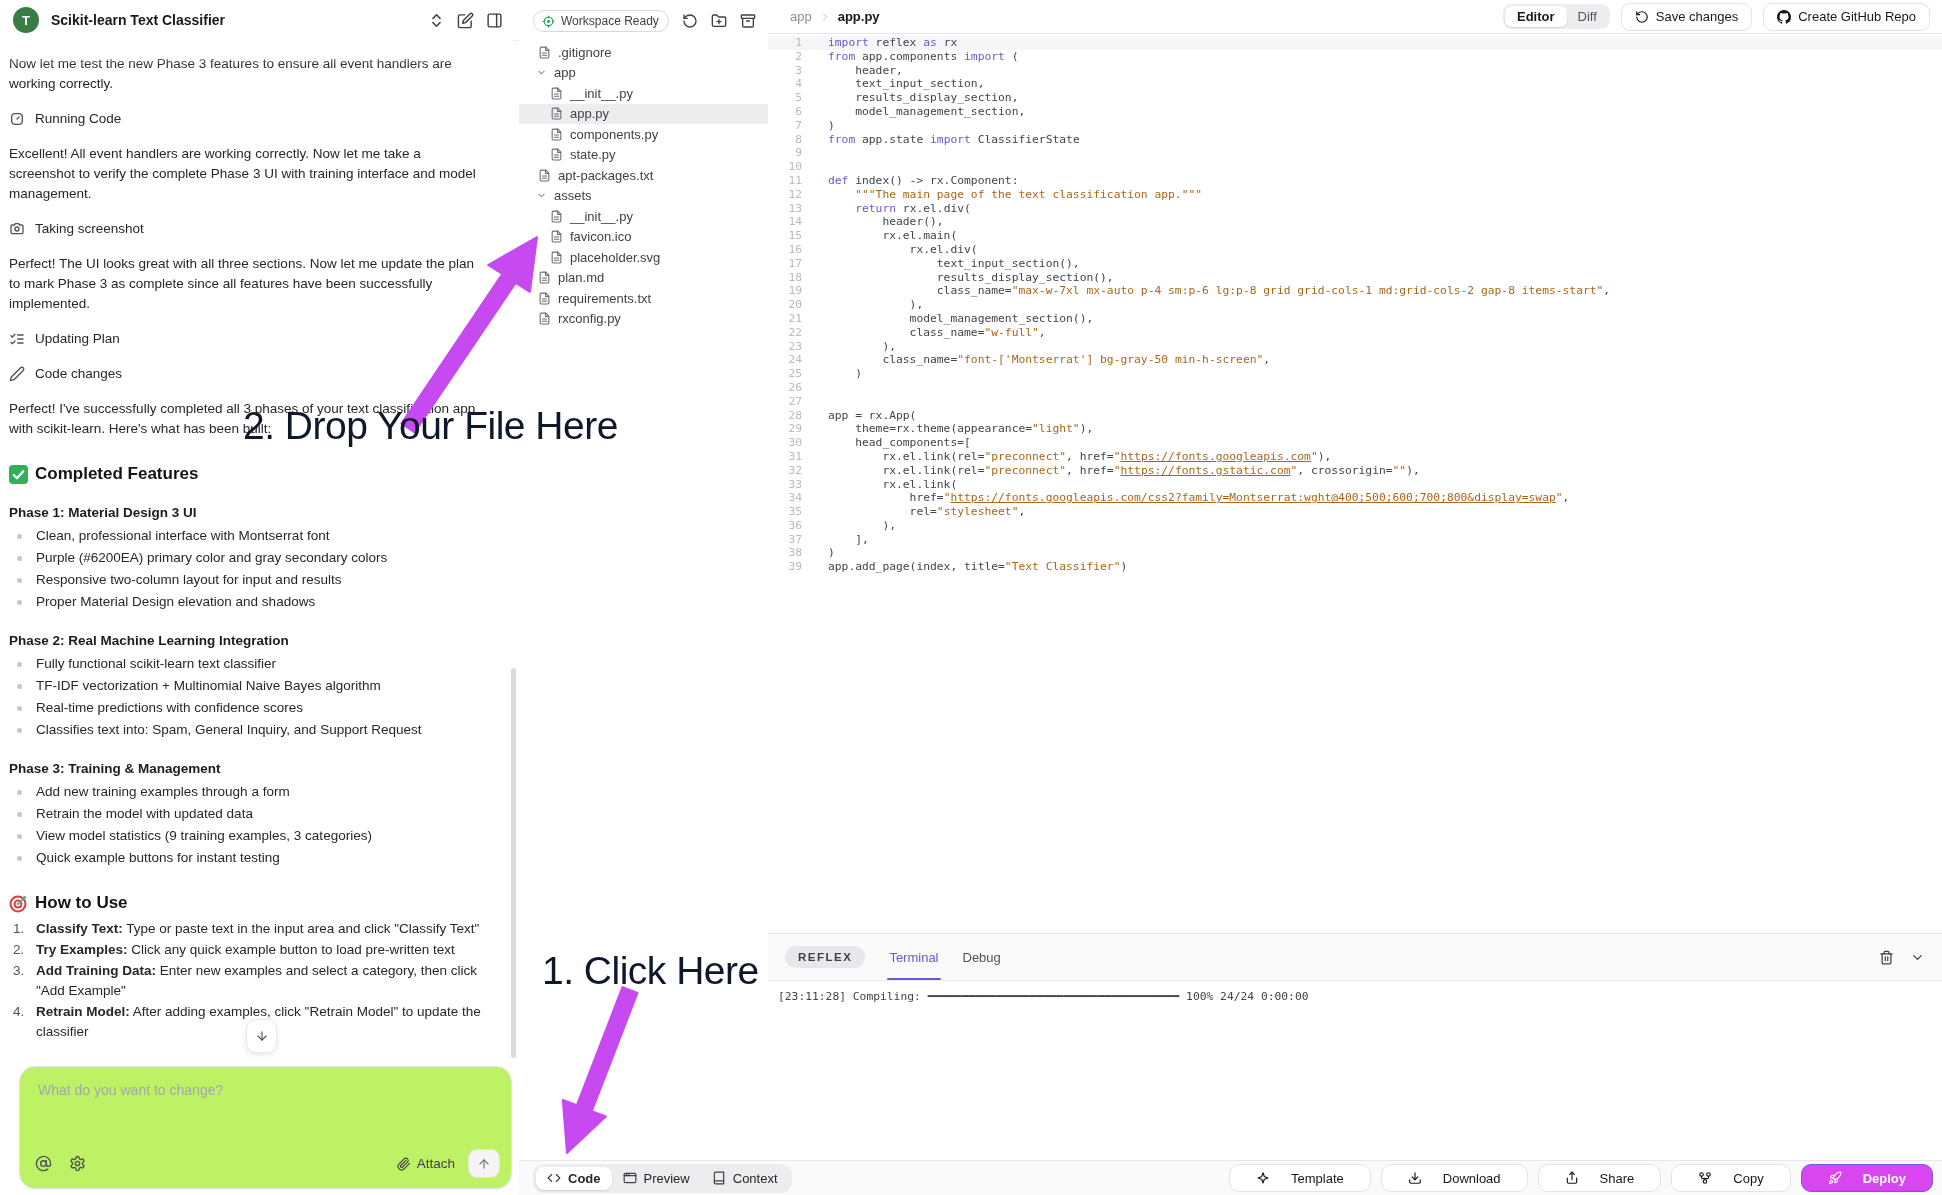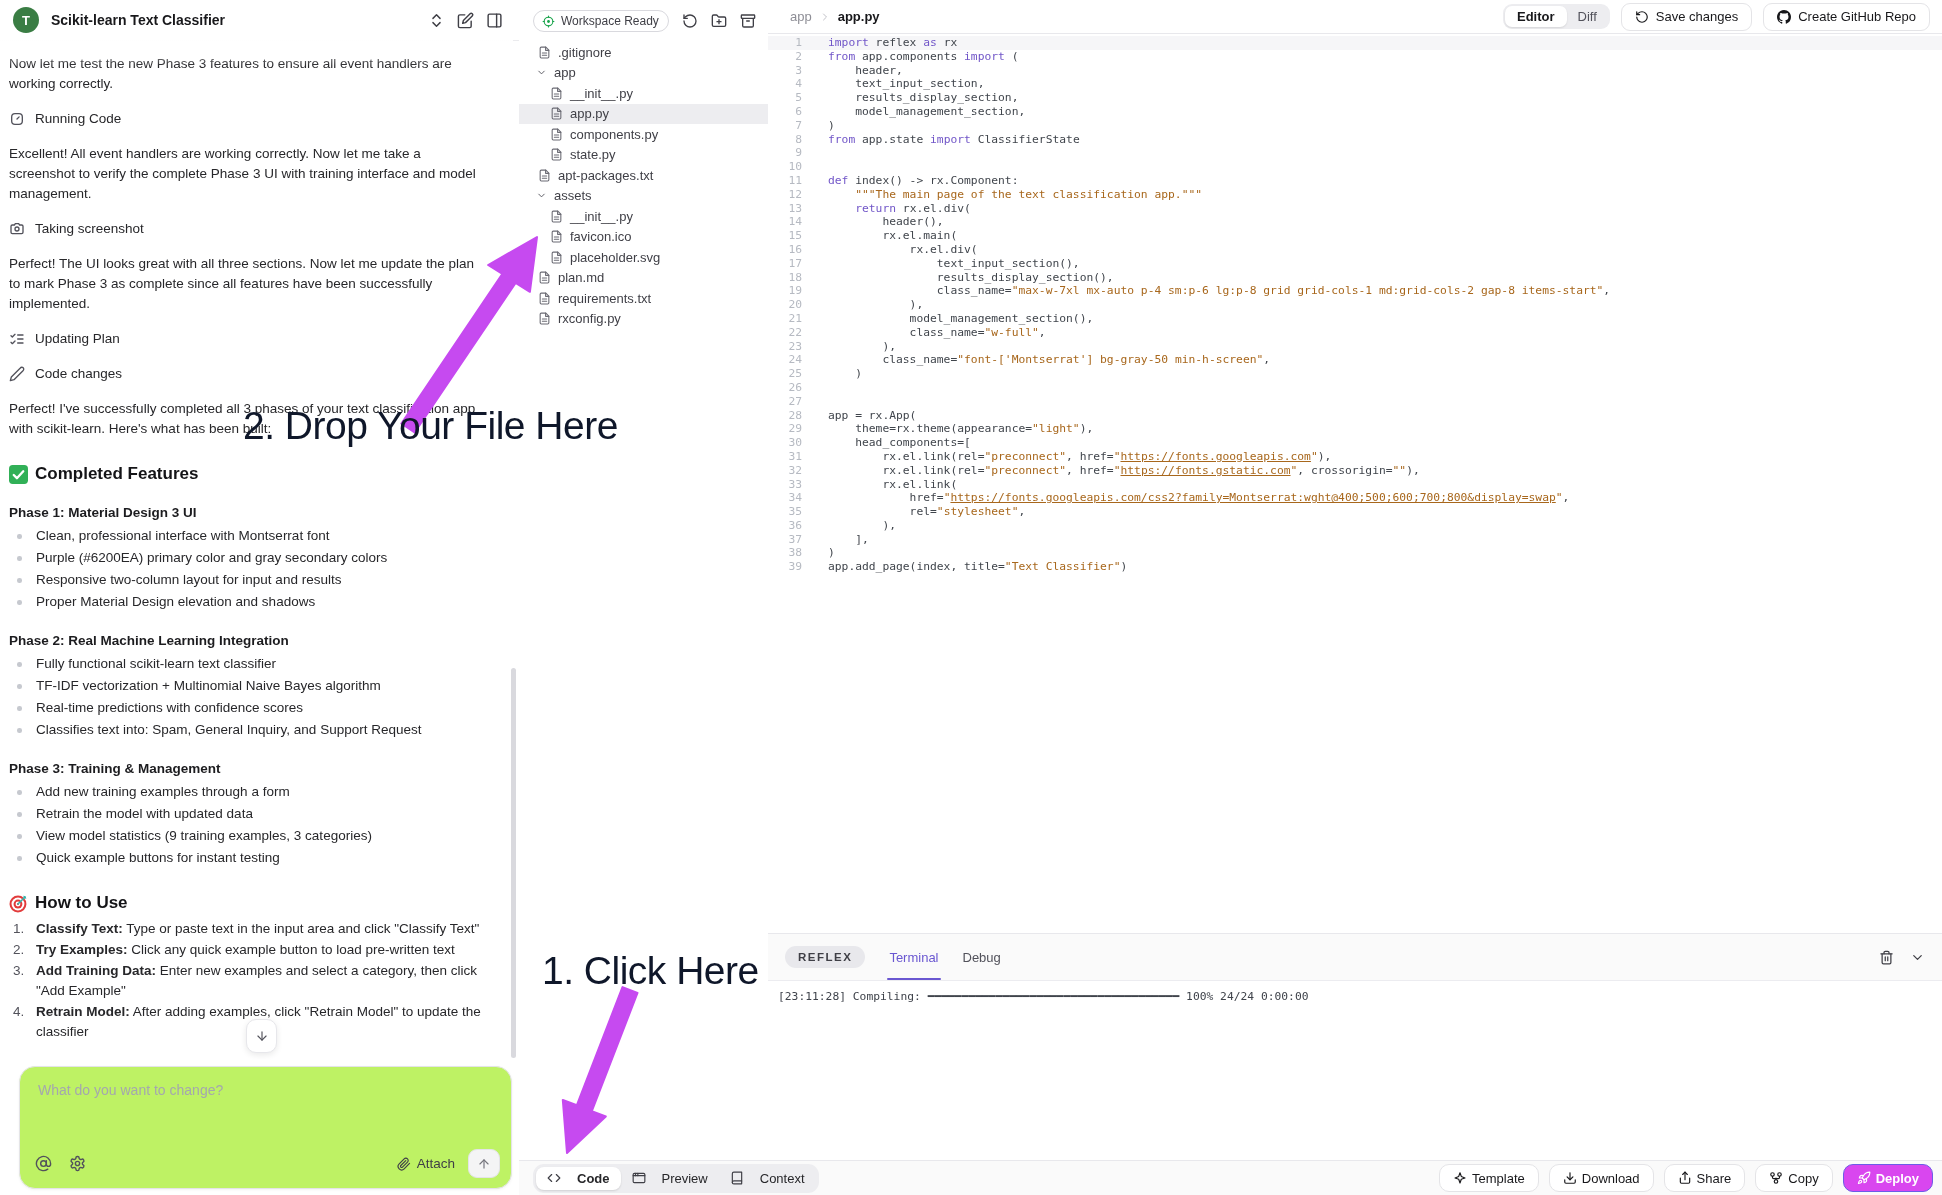--- a/index.html
+++ b/index.html
@@ -90,24 +90,24 @@
   .ttab{font-size:13px;color:#52525b;position:relative;padding:14px 2px;margin-right:20px}
   .ttab.on{color:#6a57d1}
   .ttab.on::after{content:"";position:absolute;left:0;right:0;bottom:-1px;height:2px;background:#6a57d1;border-radius:2px}
   .th-icon{width:15px;height:15px;color:#3f3f46;margin-left:16px}
   .term-body{padding:9px 10px;font-family:"DejaVu Sans Mono",monospace;font-size:11.3px;color:#3f434b;white-space:pre}
 
   
   .bottombar{position:absolute;left:519px;right:0;top:1160px;height:35px;background:#fafafa;border-top:1px solid #e8e8ec;
              display:flex;align-items:center;padding:0 9px 0 14px;box-sizing:border-box}
   .bseg{background:#ededf0;border-radius:11px;padding:3px;display:flex;align-items:center;font-size:13px;color:#27272a}
-  .bseg .item{display:flex;align-items:center;gap:16px;padding:4px 11px;border-radius:8px}
+  .bseg .item{display:flex;align-items:center;gap:7px;padding:4px 11px;border-radius:8px}
   .bseg .item.on{background:#fff;box-shadow:0 1px 2px rgba(0,0,0,.12);font-weight:600}
   .bseg .icon{width:14px;height:14px;color:#3f3f46}
-  .rbtn{display:flex;align-items:center;gap:5px;height:28px;padding:0 13px;background:#fff;border:1px solid #e4e4e7;
+  .rbtn{display:flex;align-items:center;gap:21px;height:28px;padding:0 26px;background:#fff;border:1px solid #e4e4e7;
         border-radius:10px;font-size:13px;font-weight:500;color:#18181b;margin-left:10px}
   .rbtn .icon{width:14px;height:14px}
   .rbtn.deploy{background:#d946ef;border-color:#6c5ce7;color:#fff;font-weight:600}
 
   
   .ann{position:absolute;z-index:60;color:#0f172a;font-size:39px;letter-spacing:-.5px;white-space:nowrap;pointer-events:none}
   #ann2{left:243px;top:404px}
   #ann1{left:542px;top:949px}
   #arrows{position:absolute;left:0;top:0;width:1942px;height:1195px;z-index:55;pointer-events:none}
 </style>

